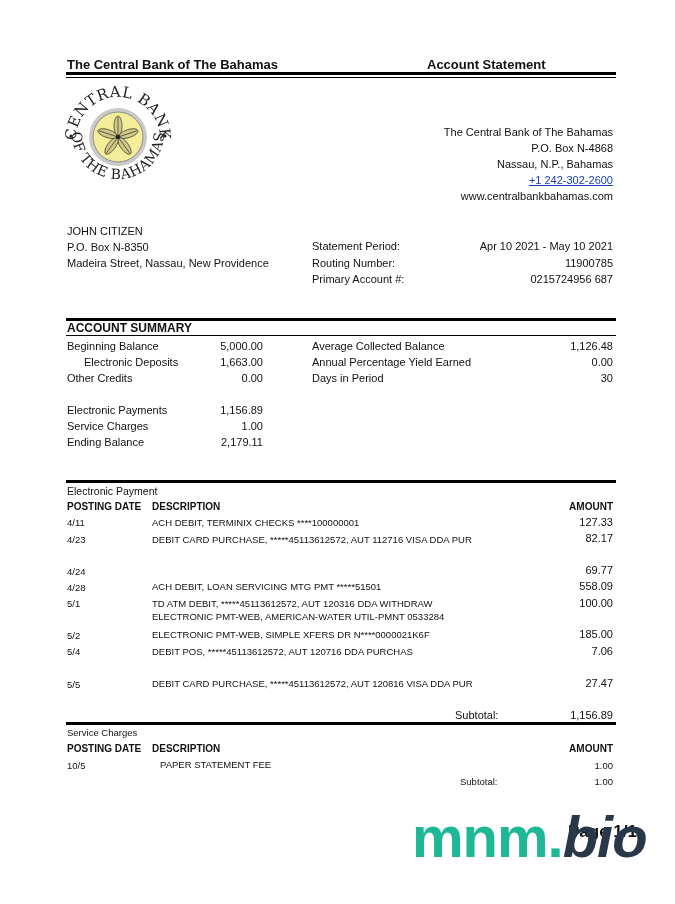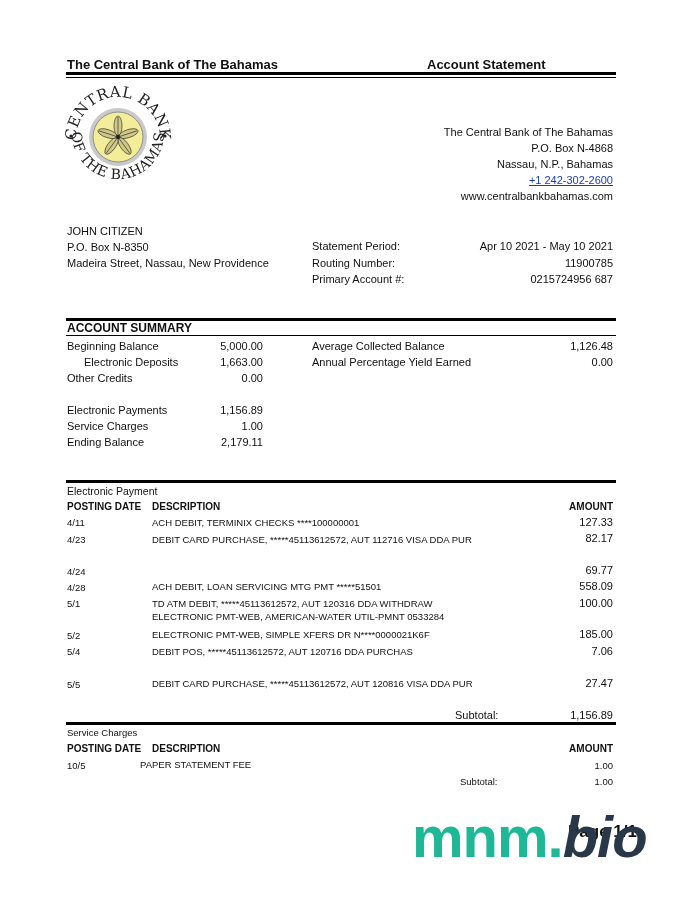--- a/index.html
+++ b/index.html
@@ -117,20 +117,24 @@
 
 <div class="abs" style="left:312px; top:338px; width:301px; line-height:16px;">
   <div style="display:flex; justify-content:space-between;">
       <span>Average Collected Balance</span>
       <span>1,126.48</span>
     </div>
   <div style="display:flex; justify-content:space-between;">
       <span>Annual Percentage Yield Earned</span>
       <span>0.00</span>
     </div>
+  <div style="display:flex; justify-content:space-between;">
+      <span>Days in Period</span>
+      <span>30</span>
+    </div>
 </div>
 
 <div class="rule-thick" style="top:480px;"></div>
 <div class="abs" style="left:67px; top:485px; font-size:10.5px;">Electronic Payment</div>
 <div class="abs th" style="left:67px; top:501px;">POSTING DATE</div>
 <div class="abs th" style="left:152px; top:501px;">DESCRIPTION</div>
 <div class="abs th r" style="right:62px; top:501px;">AMOUNT</div>
 
 <div class="abs small" style="left:67px; top:517px;">4/11</div>
 <div class="abs small" style="left:152px; top:517px;">ACH DEBIT, TERMINIX CHECKS ****100000001</div>
@@ -167,21 +171,21 @@
 <div class="abs" style="left:455px; top:709px;">Subtotal:</div>
 <div class="abs r" style="right:62px; top:709px;">1,156.89</div>
 
 <div class="rule-thick" style="top:722px;"></div>
 <div class="abs" style="left:67px; top:727px; font-size:9.5px;">Service Charges</div>
 <div class="abs th" style="left:67px; top:743px;">POSTING DATE</div>
 <div class="abs th" style="left:152px; top:743px;">DESCRIPTION</div>
 <div class="abs th r" style="right:62px; top:743px;">AMOUNT</div>
 
 <div class="abs small" style="left:67px; top:760px;">10/5</div>
-<div class="abs small" style="left:140px; top:759px;">PAPER STATEMENT FEE</div>
+<div class="abs small" style="left:160px; top:759px;">PAPER STATEMENT FEE</div>
 <div class="abs small r" style="right:62px; top:760px;">1.00</div>
 
 <div class="abs small" style="left:460px; top:776px;">Subtotal:</div>
 <div class="abs small r" style="right:62px; top:776px;">1.00</div>
 
 <div class="abs bold" style="left:568px; top:822px; font-size:17px;">Page 1/1</div>
 
 <div class="watermark"><span class="wm-a">mnm.</span><span class="wm-b">bio</span></div>
 
 </body></html>

